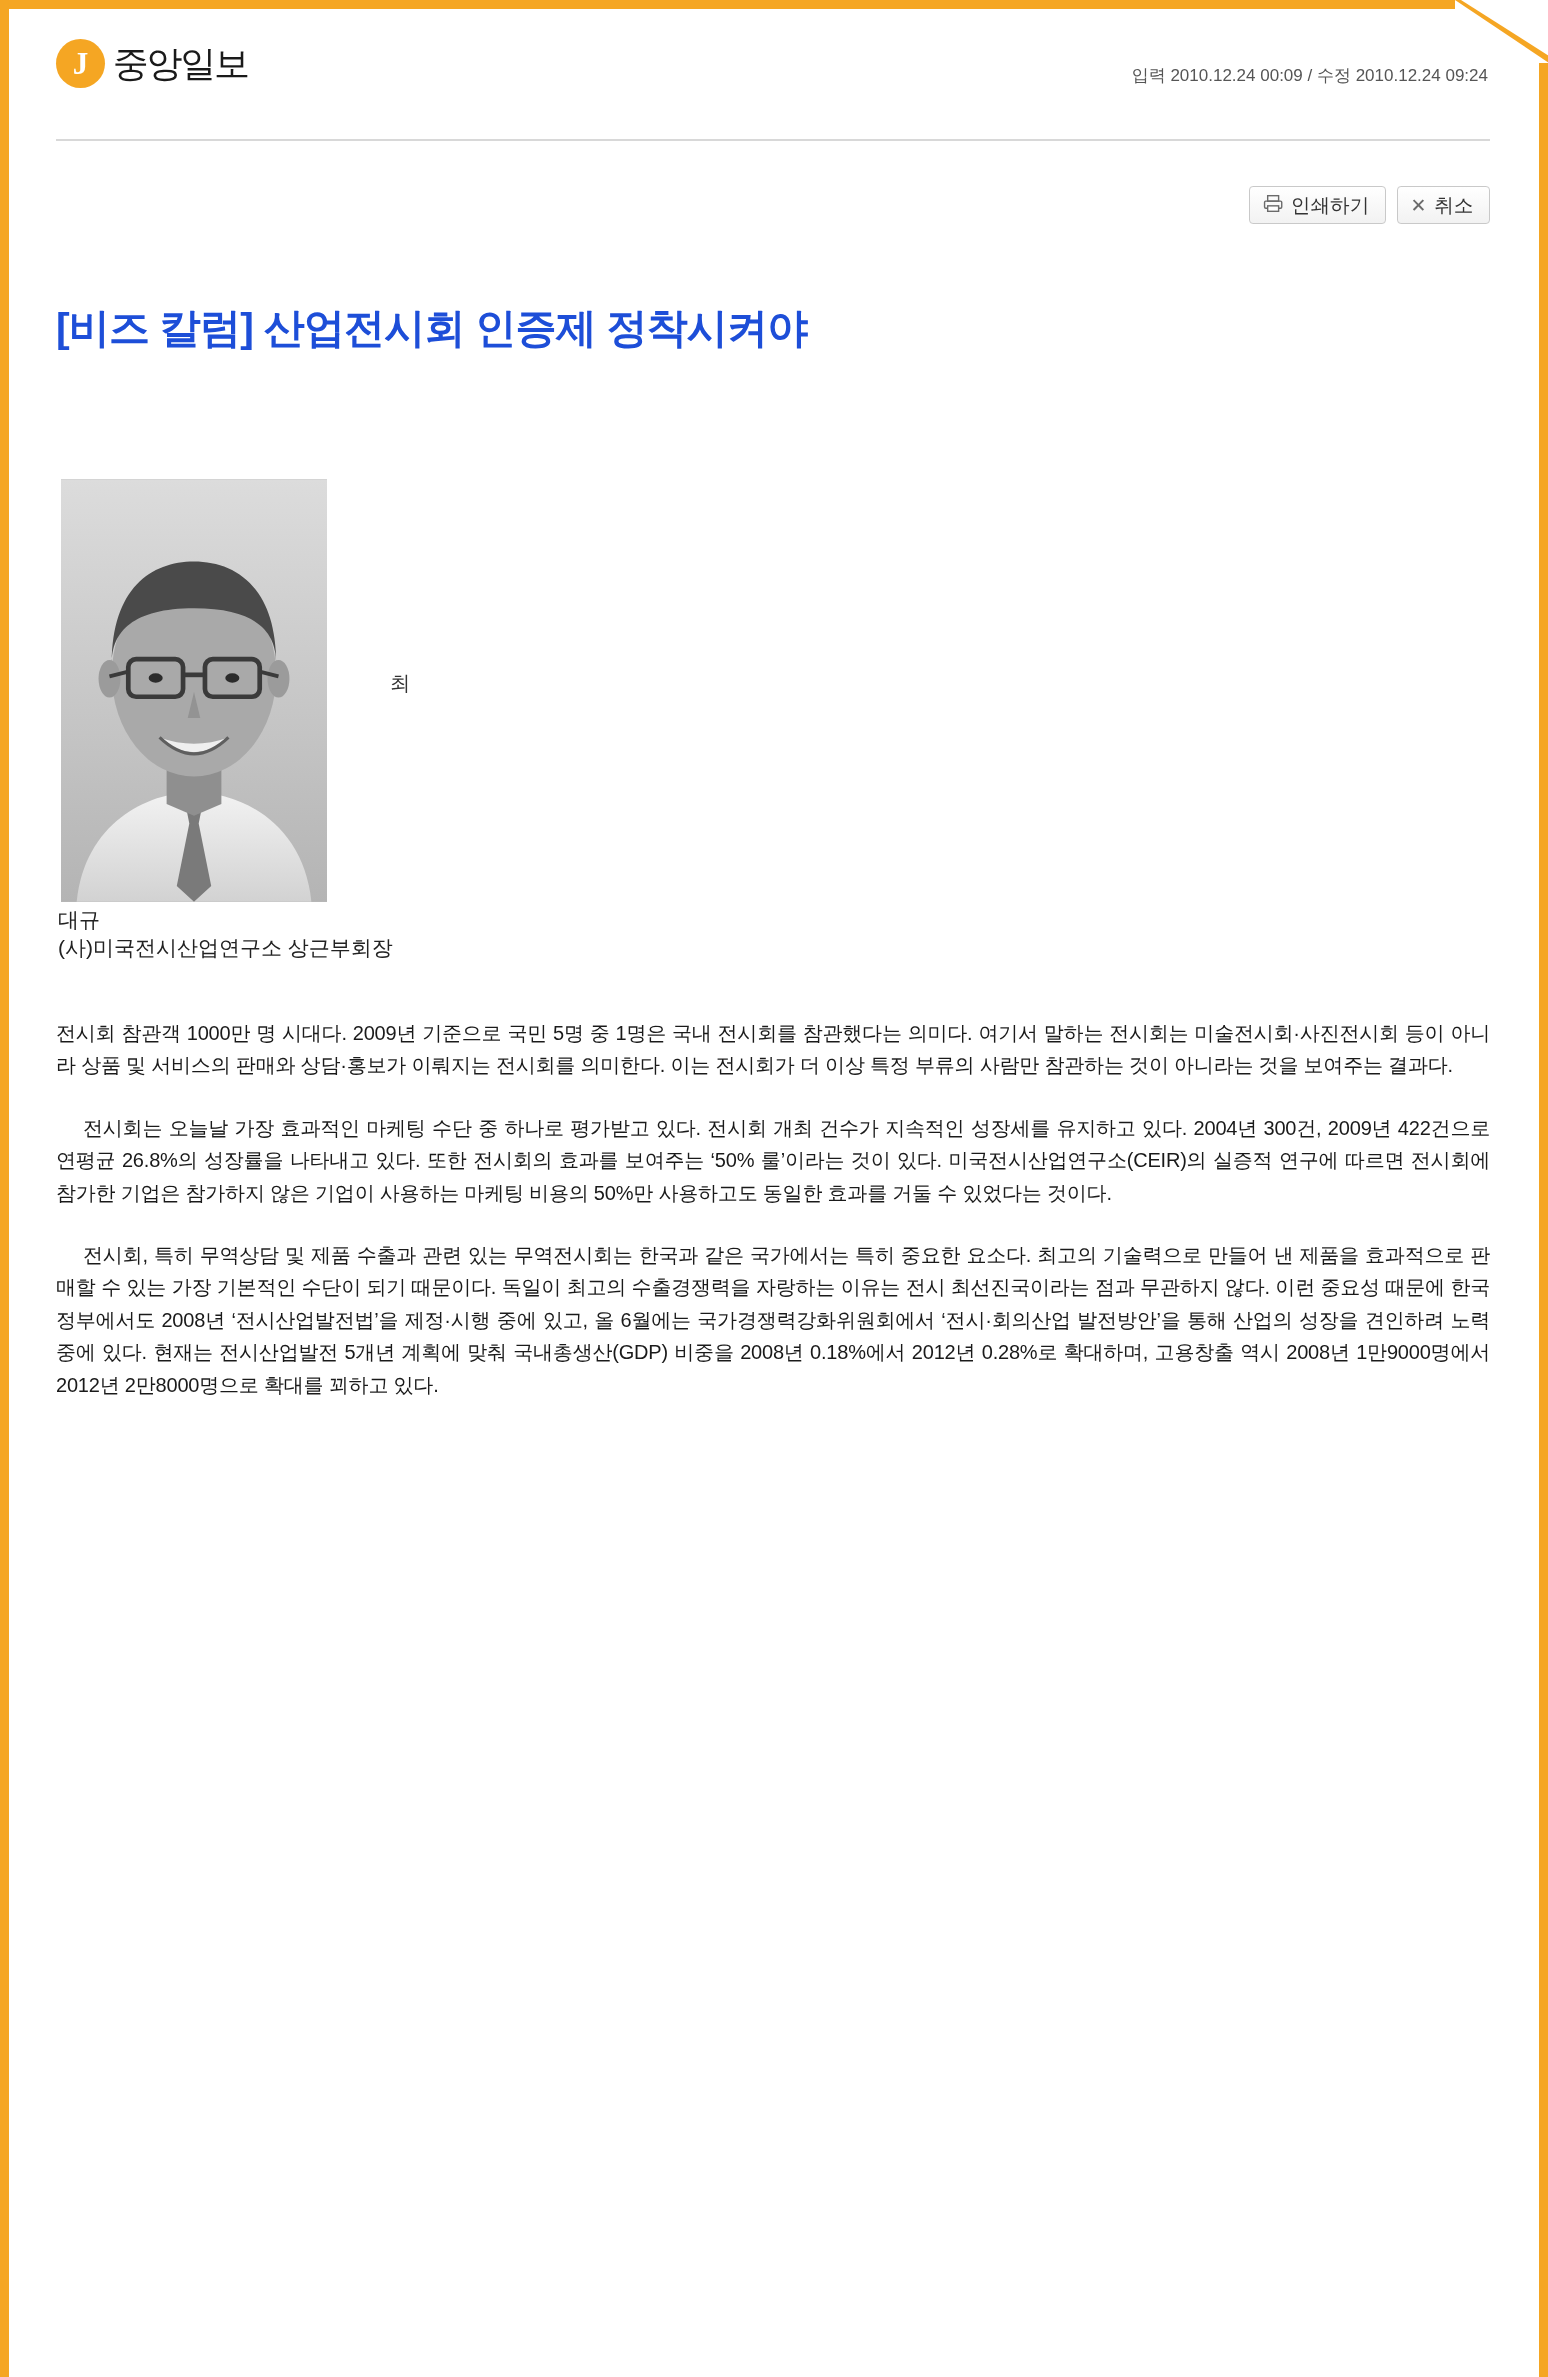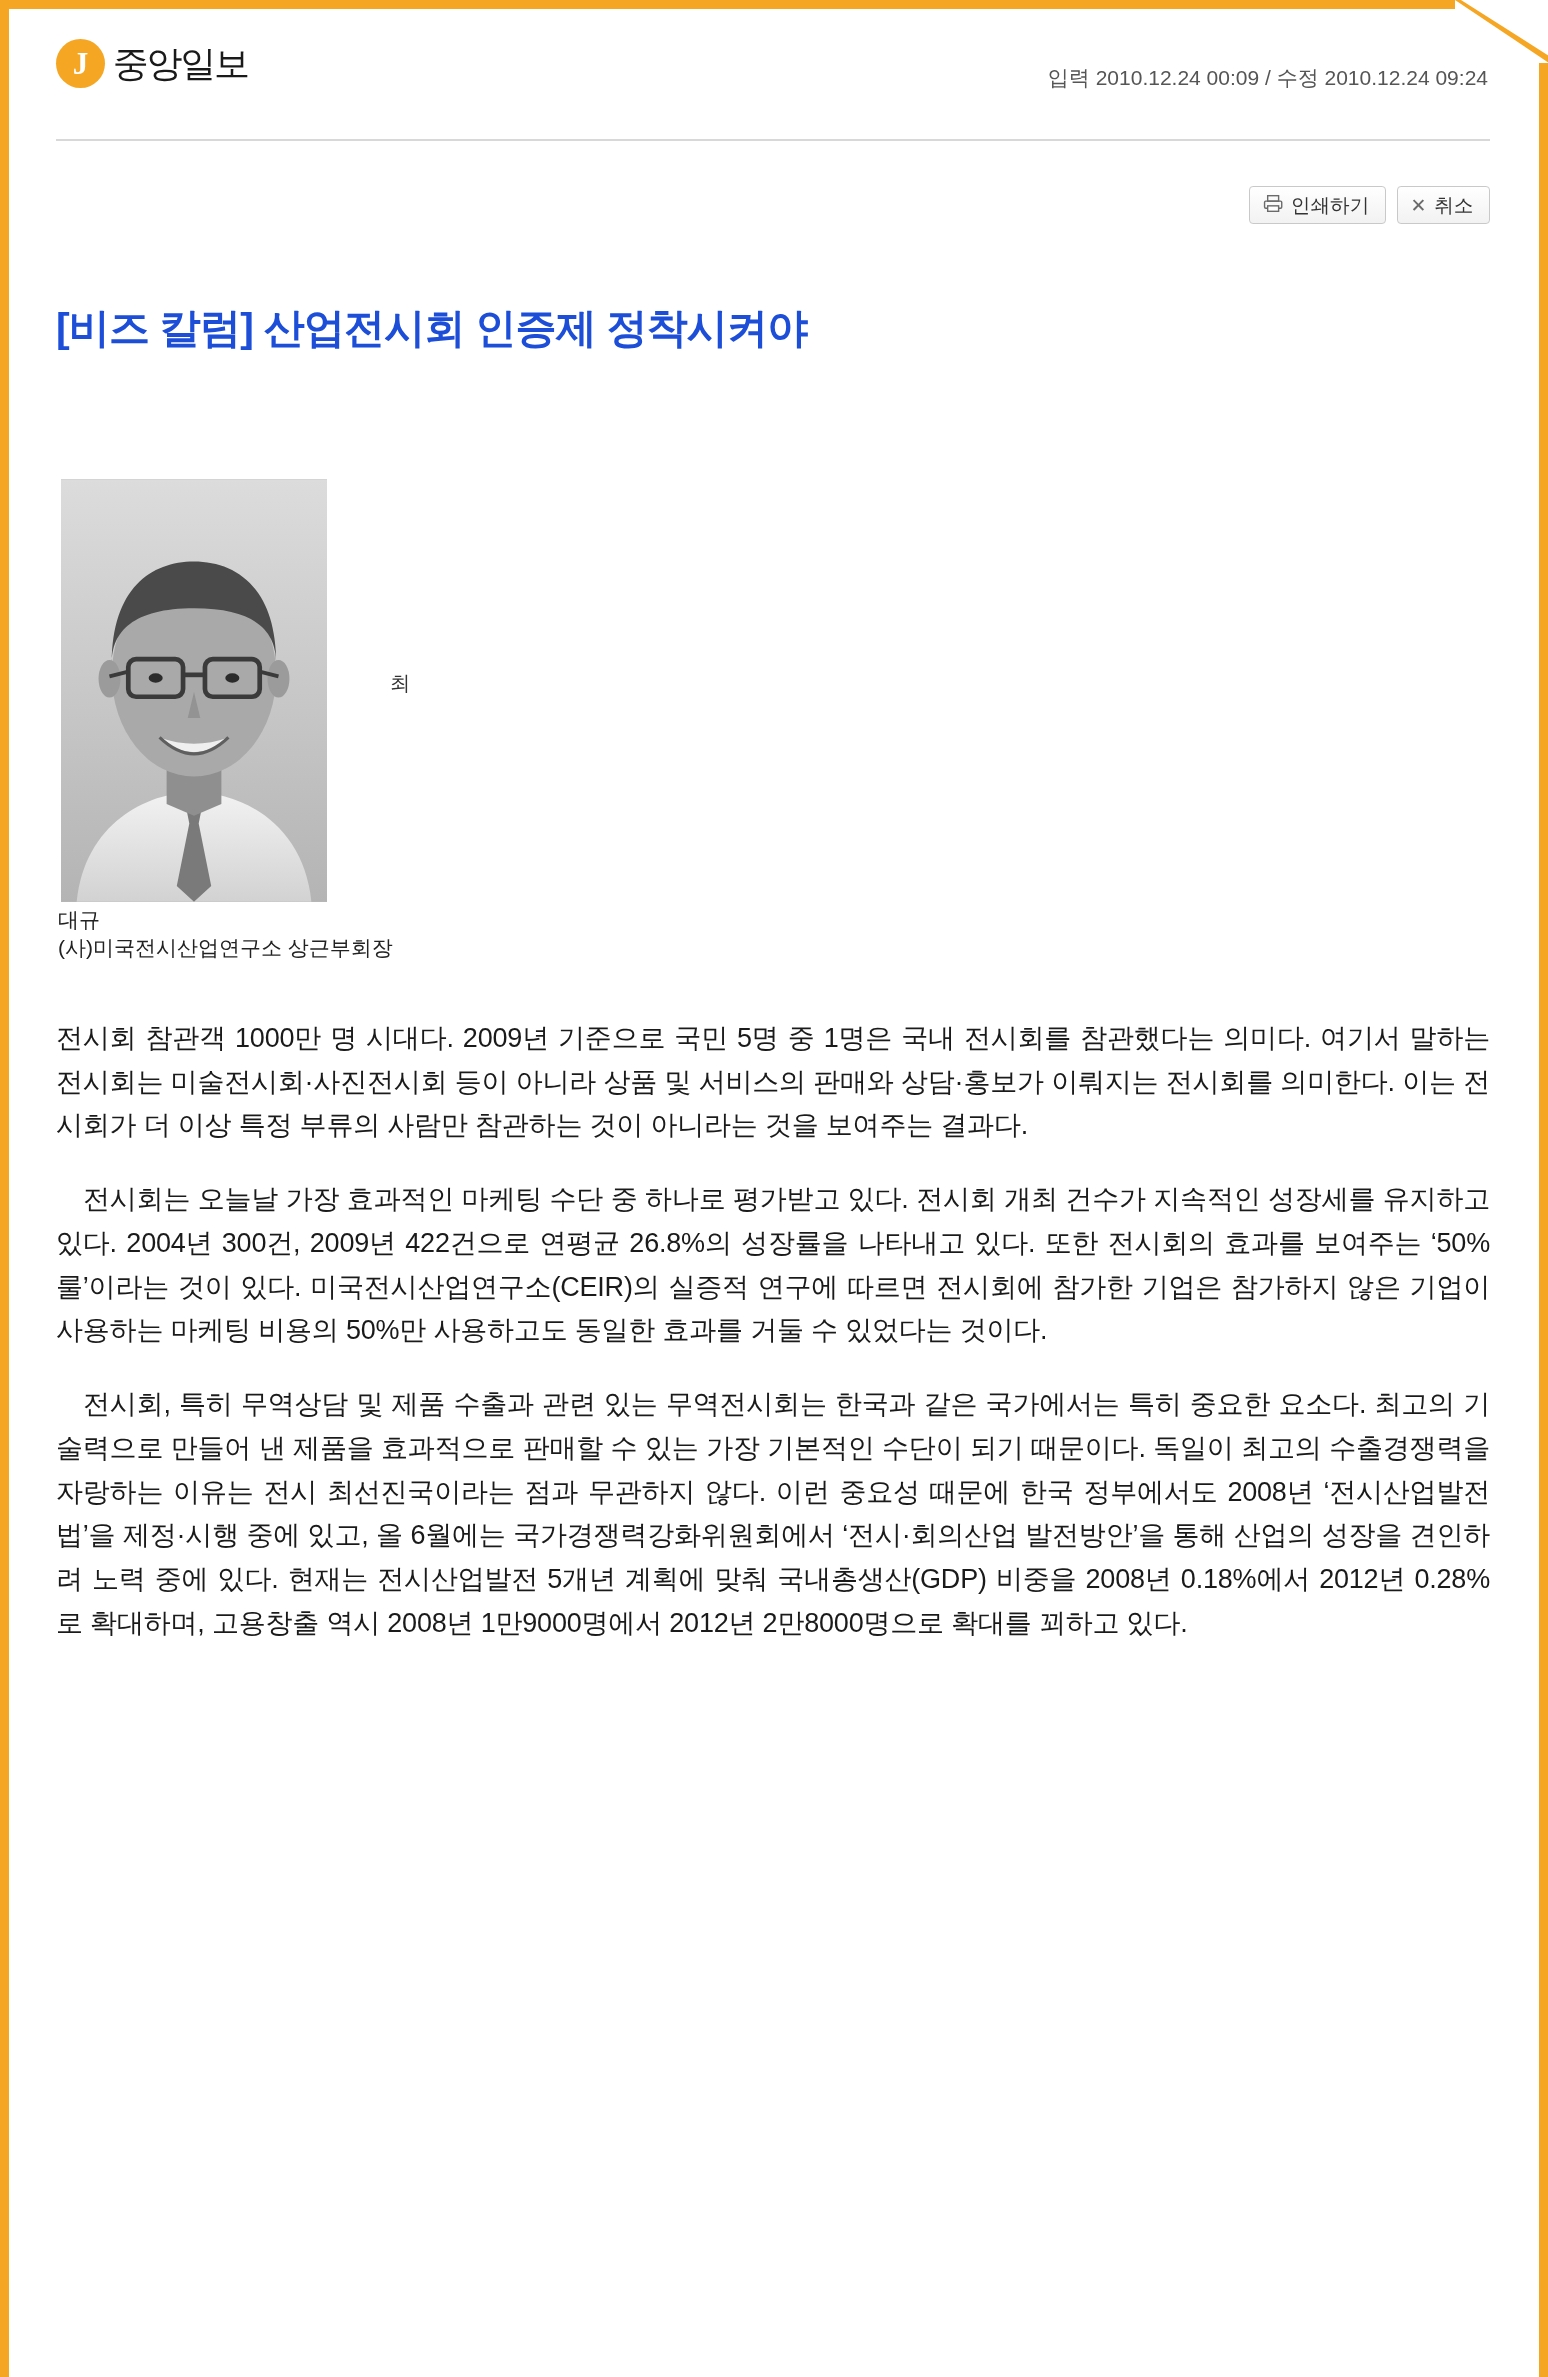--- a/index.html
+++ b/index.html
@@ -93,21 +93,21 @@
     font-size: 36px;
     font-weight: normal;
     color: #1a1a1a;
     letter-spacing: -2.3px;
     line-height: 49px;
   }
   .timestamp {
     position: absolute;
     right: 0;
     top: 25px;
-    font-size: 21px;
+    font-size: 17px;
     color: #555555;
     letter-spacing: 0px;
     white-space: nowrap;
   }
   .hr-top {
     position: absolute;
     left: 56px;
     top: 139px;
     width: 1434px;
     height: 1.6px;
@@ -184,21 +184,21 @@
     line-height: 1.32;
     color: #222222;
   }
 
   
   .body-text {
     position: absolute;
     left: 56px;
     top: 1017px;
     width: 1434px;
-    font-size: 27px;
+    font-size: 20px;
     line-height: 1.62;
     color: #1a1a1a;
     letter-spacing: -0.2px;
     text-align: justify;
   }
   .body-text p {
     margin: 0 0 30px 0;
   }
   .body-text p.indent {
     text-indent: 27px;

